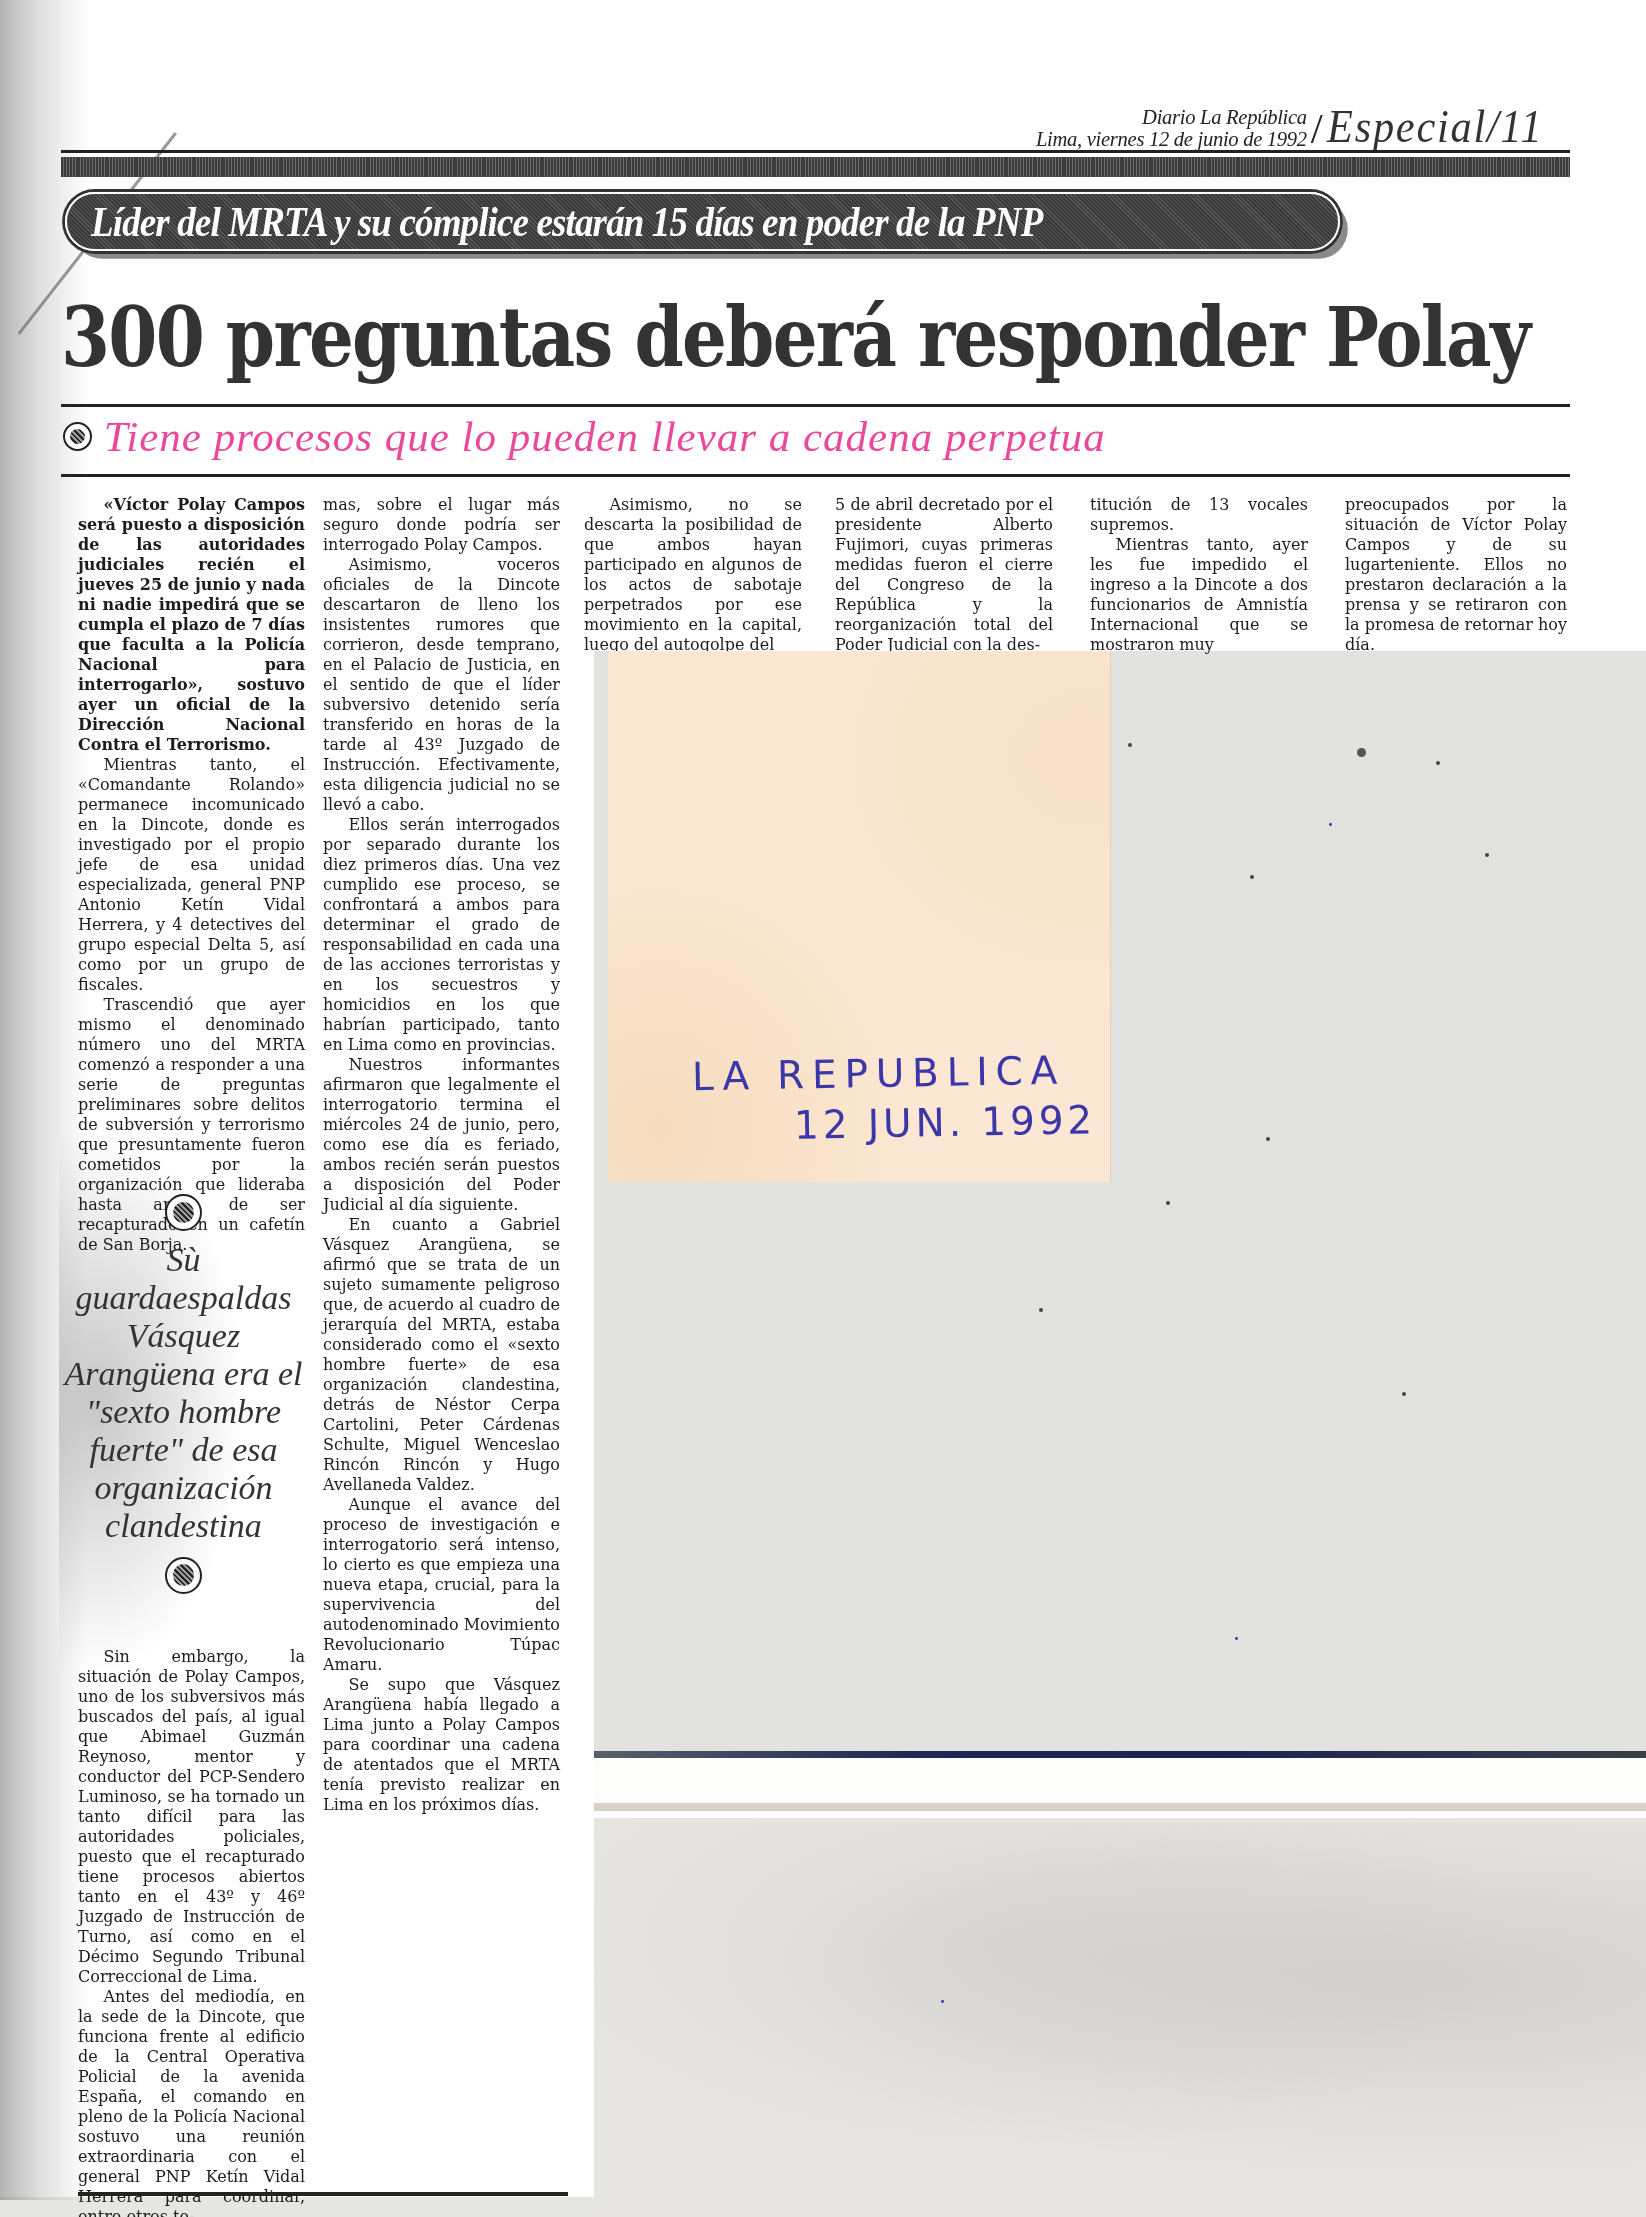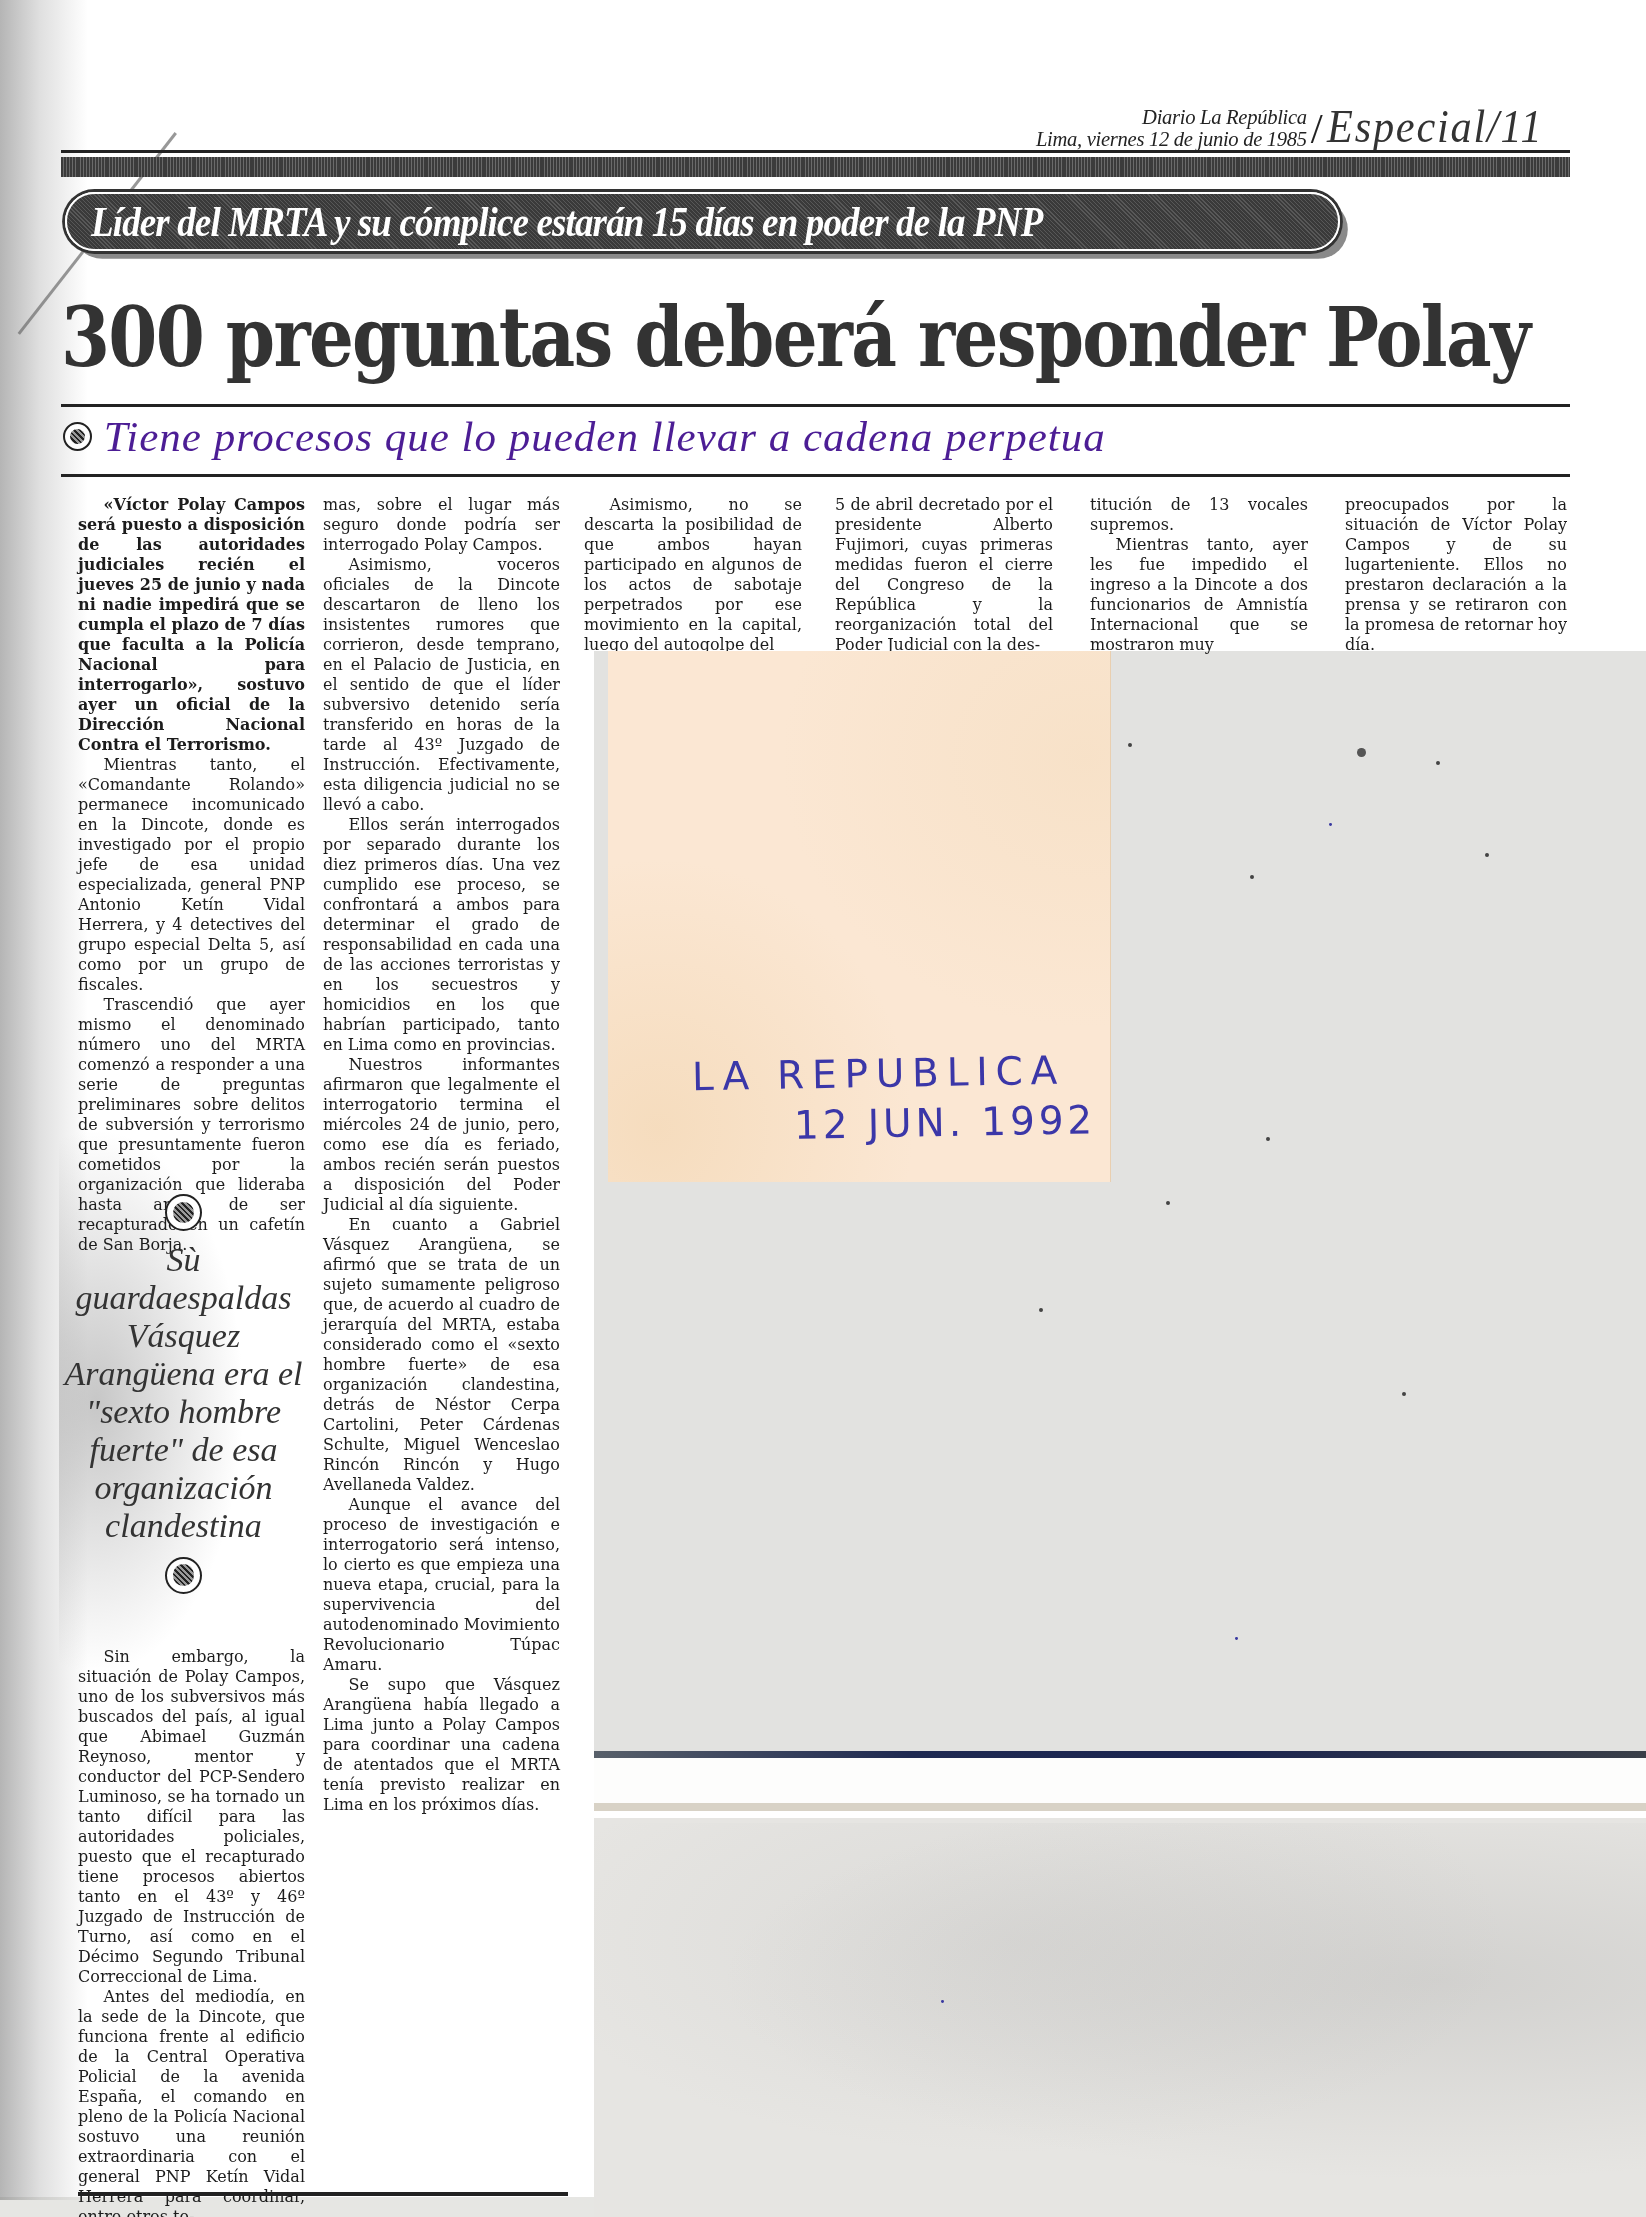--- a/index.html
+++ b/index.html
@@ -48,21 +48,21 @@
   .kicker-text { color: #ffffff; font-family: "Liberation Serif", serif; font-style: italic; font-weight: bold; font-size: 43px; letter-spacing: -1px; transform: scaleX(0.86); transform-origin: left center; white-space: nowrap; }
 
   .headline { position: absolute; left: 61px; top: 290px; width: 1529px; font-family: "DejaVu Serif", serif; font-weight: bold;
     font-size: 82px; line-height: 94px; color: #333; letter-spacing: -2px; white-space: nowrap; transform: scaleX(0.86); transform-origin: left top; }
 
   .rule-sub-top { top: 404px; }
   .rule-sub-bottom { top: 474px; }
   .deck { position: absolute; left: 63px; top: 412px; display: flex; align-items: center; gap: 11.8px; }
   .bullet-target { width: 29px; height: 29px; border-radius: 50%; border: 2.9px solid #222; box-sizing: border-box; display: flex; align-items: center; justify-content: center; background: #fff; }
   .bullet-target::after { content: ""; width: 15.7px; height: 15.7px; border-radius: 50%; background: repeating-linear-gradient(45deg,#222 0 2px,#999 2px 3.9px); }
-  .deck-text { font-family: "Liberation Serif", serif; font-style: italic; font-size: 43px; color: #4c1d95; letter-spacing: 1px; white-space: nowrap; }
+  .deck-text { font-family: "Liberation Serif", serif; font-style: italic; font-size: 43px; color: #ec4899; letter-spacing: 1px; white-space: nowrap; }
 
   
   .col { position: absolute; font-family: "DejaVu Serif", serif; font-size: 16px; line-height: 20px; color: #1c1c1c; text-align: justify; hyphens: manual; }
   .col p { margin: 0; text-indent: 25.5px; }
   .col p.lead { font-weight: bold; }
   .c1 { left: 78px; top: 495px; width: 227px; }
   .c1b { left: 78px; top: 1647px; width: 227px; }
   .c2 { left: 323px; top: 495px; width: 237px; }
   .c3 { left: 584px; top: 495px; width: 218px; }
   .c4 { left: 835px; top: 495px; width: 218px; }
@@ -109,21 +109,21 @@
 <div class="speck blue" style="left:1235px;top:1637px"></div>
 <div class="speck blue" style="left:941px;top:2000px"></div>
 
 <div class="grain"></div>
 <div class="grain2"></div>
 <div class="diag-line"></div>
 
 <div class="folio">
   <div class="folio-left">
     <div>Diario La República</div>
-    <div>Lima, viernes 12 de junio de 1985</div>
+    <div>Lima, viernes 12 de junio de 1992</div>
   </div>
   <span class="folio-sep">/</span>
   <span class="folio-section">Especial/11</span>
 </div>
 <div class="rule-thin" style="top:150px"></div>
 <div class="rule-band"></div>
 
 <div class="kicker-pill">
   <span class="kicker-text">Líder del MRTA y su cómplice estarán 15 días en poder de la PNP</span>
 </div>

